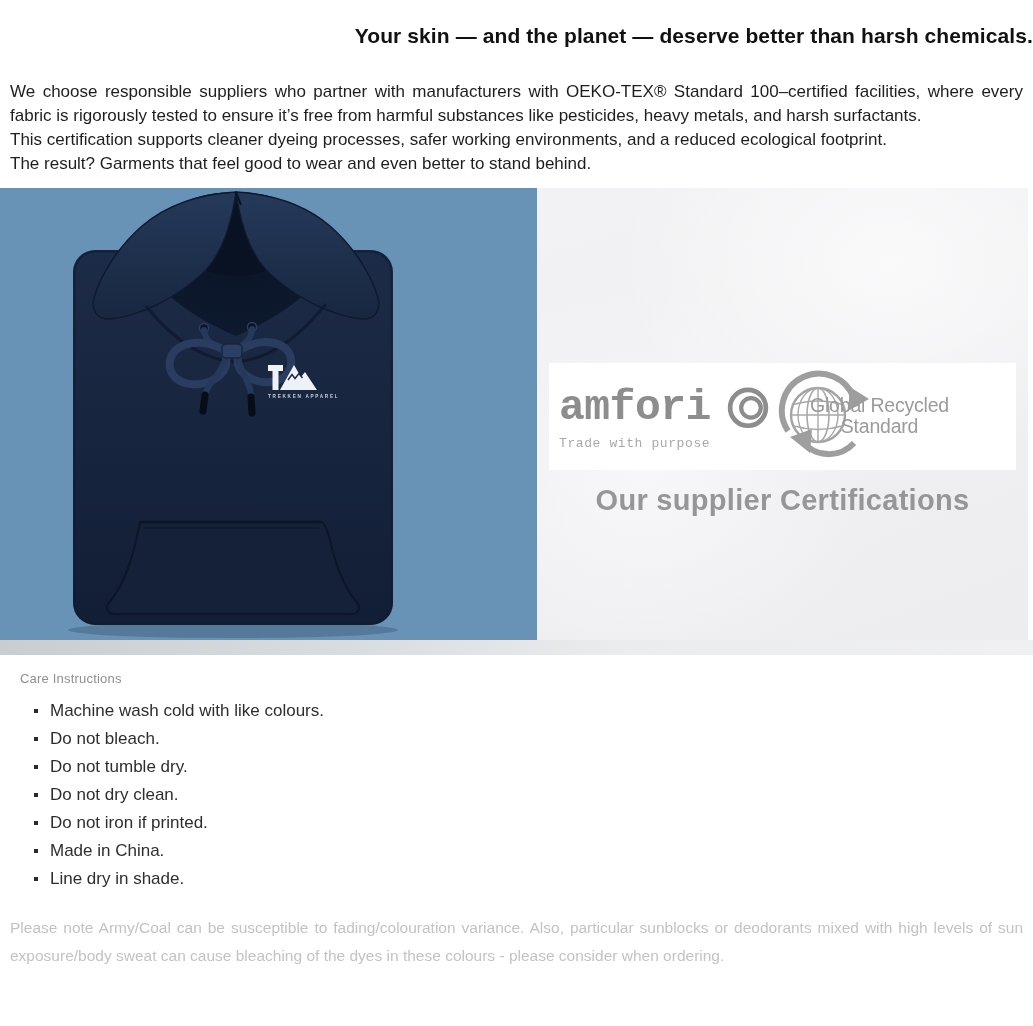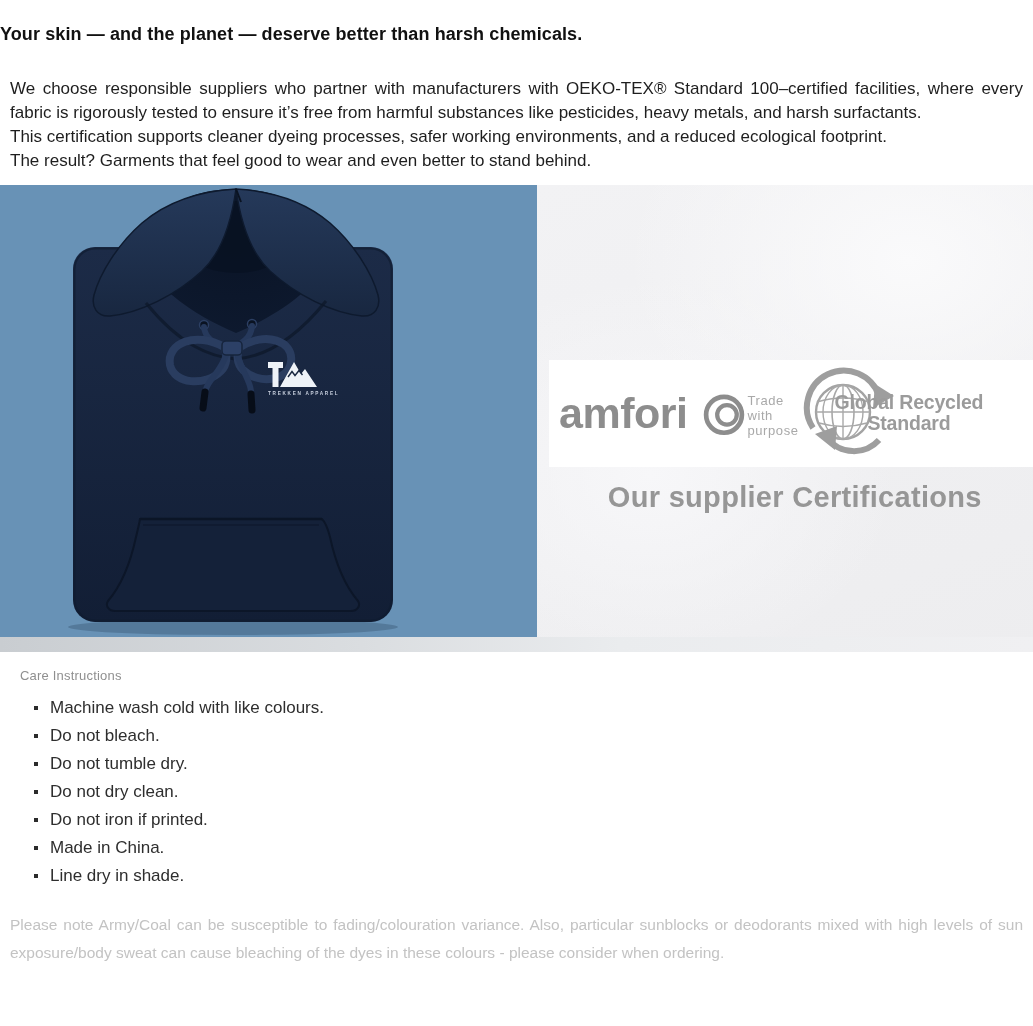--- a/index.html
+++ b/index.html
@@ -17,22 +17,22 @@
   body{
     width:1033px;height:1026px;overflow:hidden;
     font-family:"Liberation Sans", sans-serif;
     color:var(--text-dark);
   }
   .page{width:1033px;height:1026px;position:relative;background:#fff;}
 
   
   .headline{
     margin-top:24px;
-    text-align:left;
-    font-size:18px;
+    text-align:right;
+    font-size:21px;
     font-weight:bold;
     letter-spacing:.1px;
     color:#111;
   }
   .intro{
     margin:32px 10px 0 10px;
     font-size:17px;
     line-height:24px;
     text-align:justify;
     color:#1e1e1e;
@@ -74,21 +74,21 @@
   .cert-band{
     height:107px;
     margin:0 12px 0 12px;
     background:#ffffff;
     display:flex;
     align-items:center;
     justify-content:space-between;
     padding:0 40px 0 10px;
   }
   
-  .amfori{display:flex;flex-direction:row;}
+  .amfori{display:flex;flex-direction:column;font-family:Liberation Mono, monospace;}
   .amfori-row{display:flex;align-items:center;}
   .amfori-word{
     font-size:43px;
     font-weight:600;
     letter-spacing:-.5px;
     color:var(--logo-gray);
     line-height:1;
   }
   .amfori-ring{margin-left:14px;}
   .amfori-tagline{
@@ -96,21 +96,21 @@
     font-size:13px;
     letter-spacing:.6px;
     color:#a9a9a9;
   }
   
   .grs{position:relative;width:202px;height:96px;flex:none;}
   .grs svg{position:absolute;left:0;top:0;}
   .grs-text{
     position:absolute;left:36px;top:26px;
     text-align:center;
-    font-weight:bold;
+    font-weight:normal;
     color:#9b9b9b;
     line-height:21px;
     font-size:19.5px;
     letter-spacing:-.2px;
     white-space:nowrap;
   }
   .cert-caption{
     margin-top:14px;
     text-align:center;
     font-size:29px;

